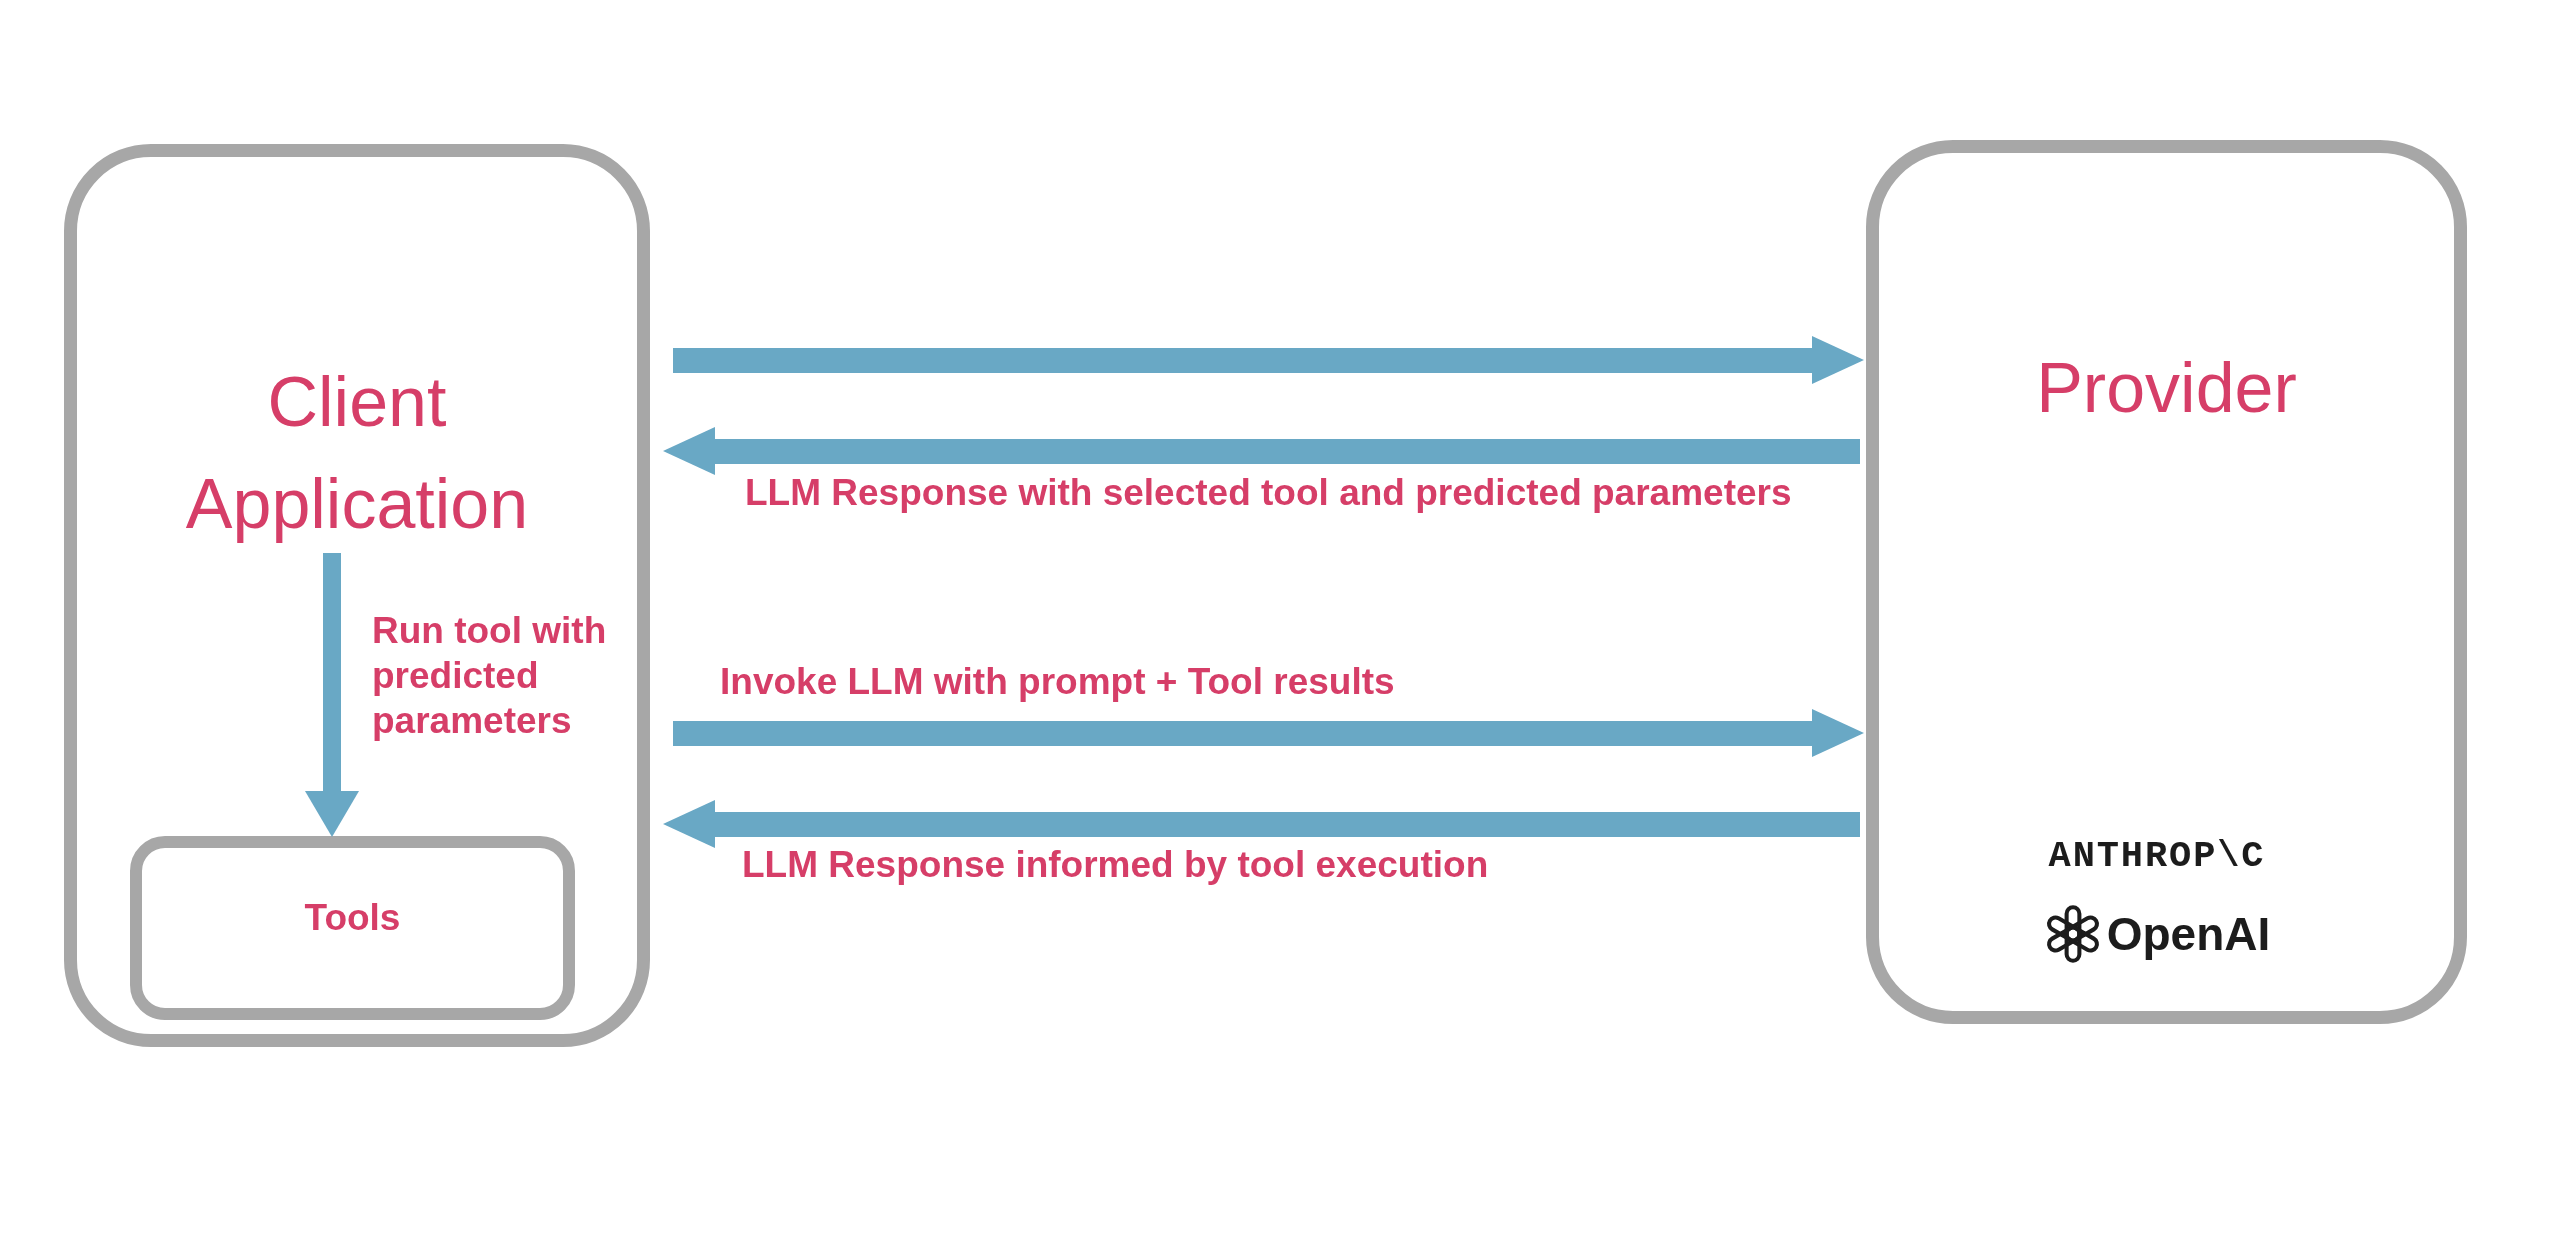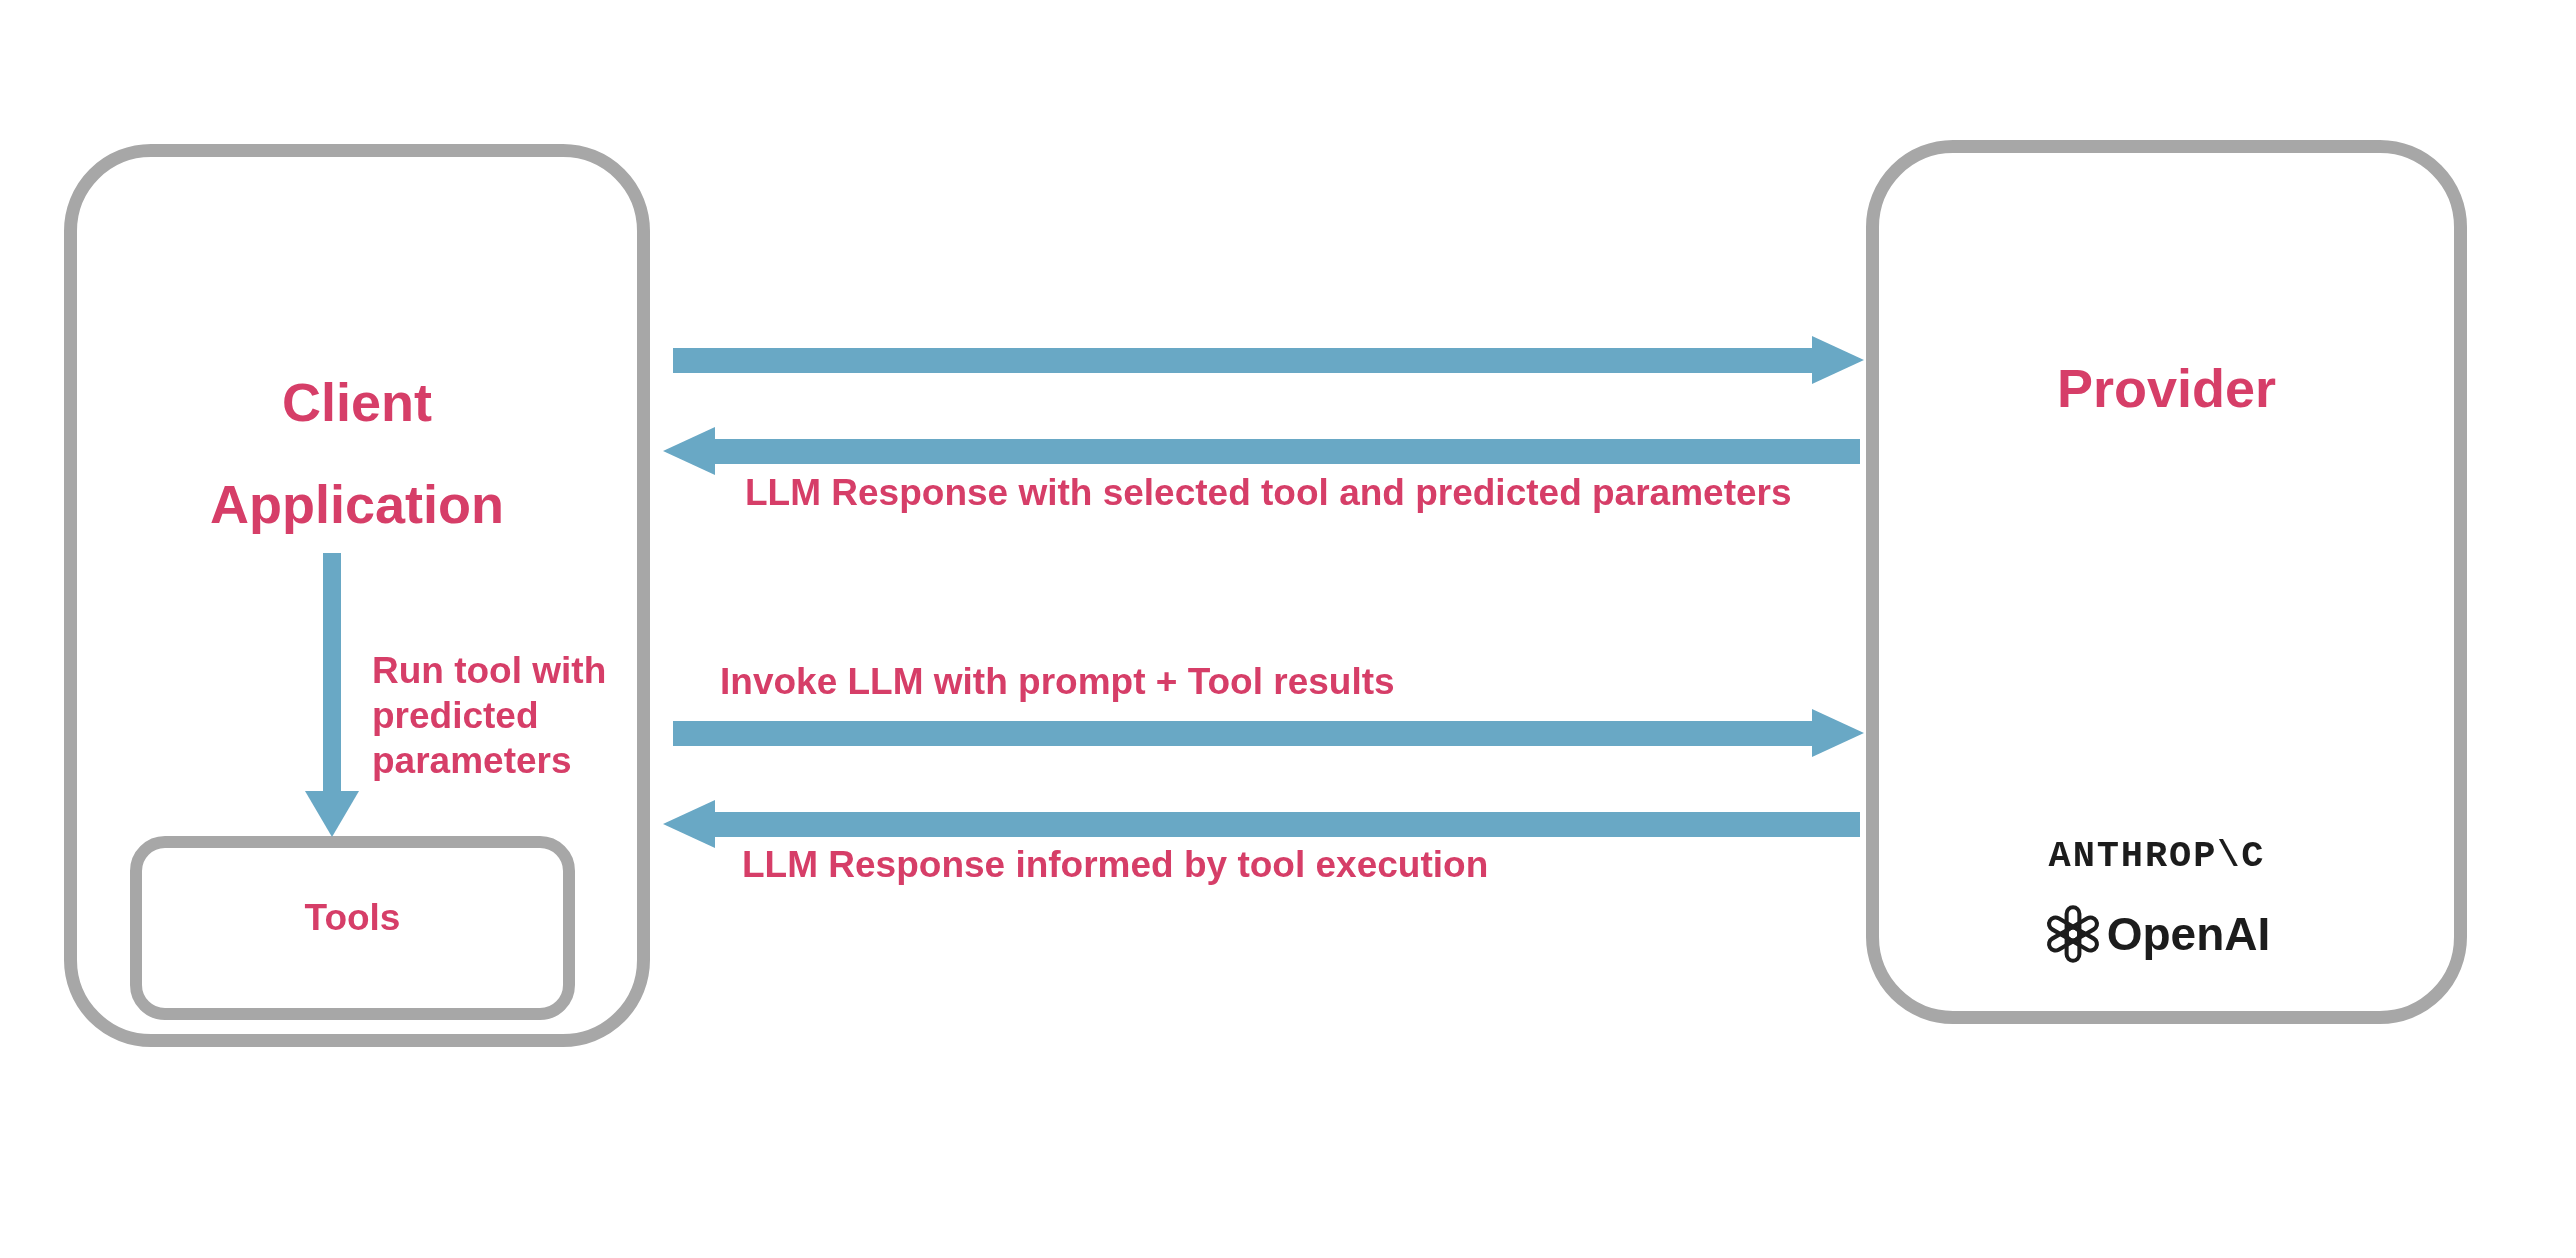--- a/index.html
+++ b/index.html
@@ -24,22 +24,22 @@
     border-radius: 87px;
     background: var(--bg);
   }
   .client-box  { left: 64px;   top: 144px; width: 586px; height: 903px; }
   .llm-box     { left: 1866px; top: 140px; width: 601px; height: 884px; }
   .tools-box   { left: 130px;  top: 836px; width: 445px; height: 184px; border-width: 12.6px; border-radius: 35px; }
 
   .box-title {
     position: absolute;
     color: var(--pink);
-    font-weight: bold;
-    font-size: 54px;
+    font-weight: normal;
+    font-size: 70px;
     line-height: 102px;
     text-align: center;
     white-space: nowrap;
   }
   .client-title { left: 64px;   top: 351px; width: 586px; }
   .llm-title    { left: 1866px; top: 337px; width: 601px; }
 
   .tools-label {
     position: absolute;
     left: 130px; top: 897px; width: 445px;
@@ -62,21 +62,20 @@
   .label-4 { left: 742px; top: 844px; }
 
   .run-label {
     position: absolute;
     left: 372px; top: 608px;
     color: var(--pink);
     font-weight: bold;
     font-size: 37px;
     line-height: 45px;
     white-space: nowrap;
-    margin-top: 40px;
   }
 
   .h-arrow { position: absolute; height: 48px; }
   .h-arrow .shaft {
     position: absolute;
     top: 11.6px; height: 25px;
     background: var(--blue);
   }
   .h-arrow.right .shaft { left: 0; right: 50px; }
   .h-arrow.left  .shaft { left: 50px; right: 0; }

